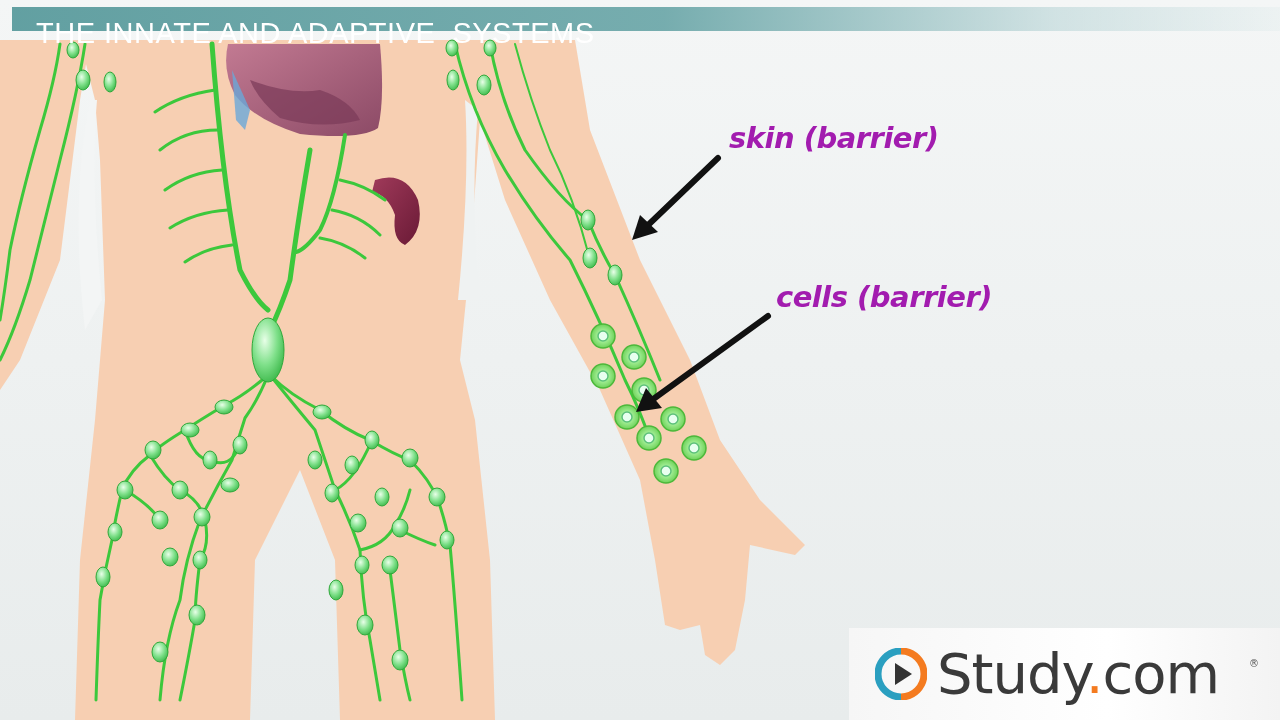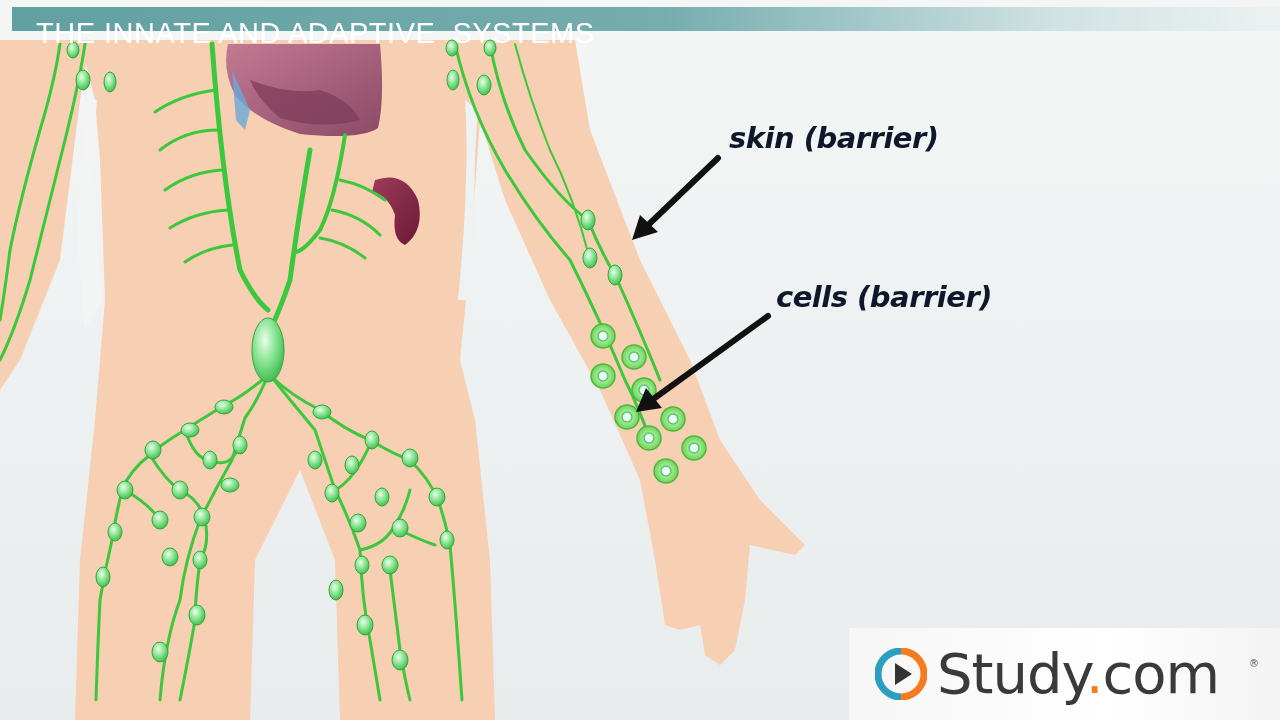--- a/index.html
+++ b/index.html
@@ -14,21 +14,21 @@
     background: linear-gradient(90deg, rgba(78,148,150,0.88) 0%, rgba(96,160,162,0.85) 50%, rgba(180,210,212,0.55) 80%, rgba(230,240,240,0.2) 100%);
     padding-left: 25px;
   }
   .title-text {
     position: absolute; left: 24px; top: 8px; color: #ffffff;
     font-family: "Liberation Sans", sans-serif; font-size: 29px; letter-spacing: 0.5px;
     font-weight: normal; line-height: 36px; white-space: pre;
   }
   .label {
     position: absolute; font-family: "DejaVu Sans", sans-serif; font-weight: bold;
-    font-style: italic; color: #0f172a; font-size: 29px; white-space: nowrap;
+    font-style: italic; color: #a21caf; font-size: 29px; white-space: nowrap;
   }
   .label-skin { left: 729px; top: 121px; letter-spacing: -0.5px; }
   .label-cells { left: 776px; top: 280px; letter-spacing: -0.5px; }
   .brand {
     position: absolute; left: 849px; top: 628px; width: 431px; height: 112px;
     background: linear-gradient(90deg, #f6f6f6 0%, #ffffff 60%, #f3f3f3 100%);
   }
   .brand-logo { position: absolute; left: 26px; top: 20px; width: 52px; height: 52px; }
   .brand-text {
     position: absolute; left: 88px; top: 10px; font-family: "DejaVu Sans", sans-serif;

